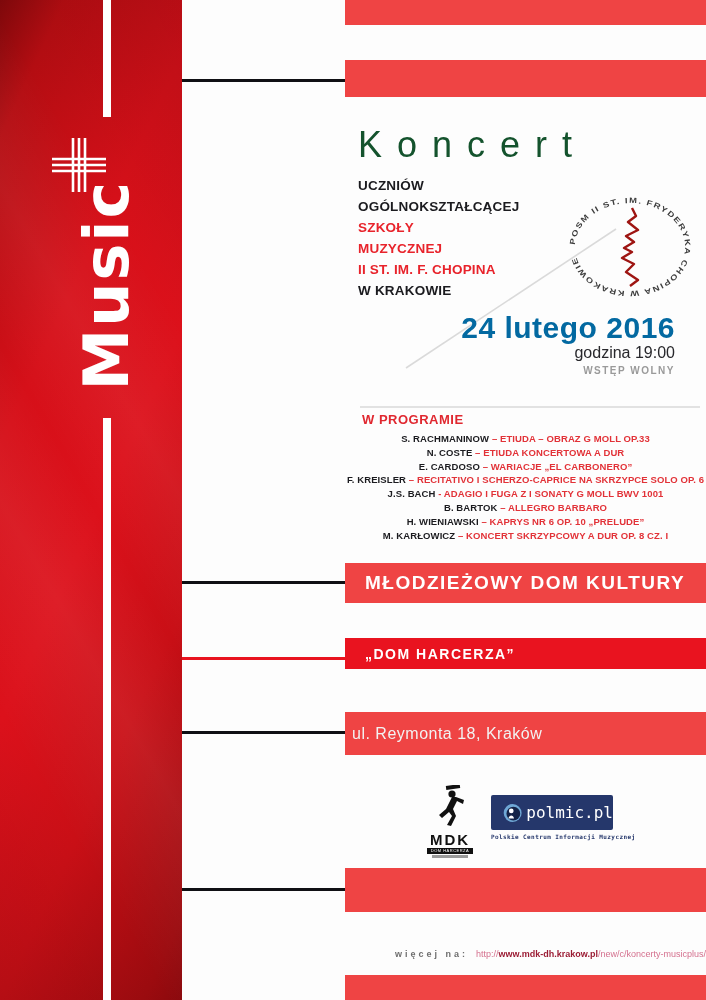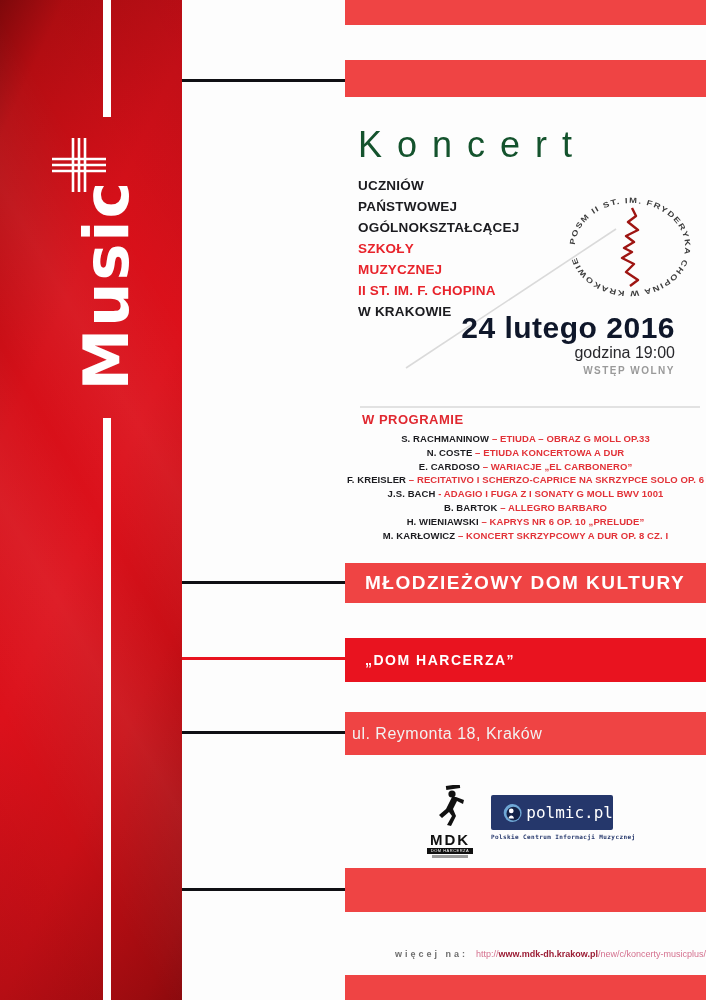--- a/index.html
+++ b/index.html
@@ -30,21 +30,21 @@
     transform:rotate(-90deg);
     color:#ffffff; font-size:62px; font-weight:bold; letter-spacing:2px;
     text-align:center; line-height:88px; font-family:"DejaVu Sans", sans-serif;
   }
 
   
   .bar { position:absolute; left:345px; width:361px; background:#ef4444; z-index:2; }
   .bar-top-1 { top:0; height:25px; }
   .bar-top-2 { top:60px; height:37px; }
   .bar-venue { top:563px; height:40px; display:flex; align-items:center; padding-left:20px; }
-  .bar-red   { top:638px; height:44px; background:#e9131f; display:flex; align-items:center; padding-left:20px; }
+  .bar-red   { top:638px; height:31px; background:#e9131f; display:flex; align-items:center; padding-left:20px; }
   .bar-addr  { top:712px; height:43px; display:flex; align-items:center; padding-left:7px; }
   .bar-empty { top:868px; height:44px; }
   .bar-bottom{ top:975px; height:25px; }
 
   .connector { position:absolute; left:182px; width:163px; height:3px; background:#101014; z-index:2; }
   .c1 { top:79px; }
   .c2 { top:581px; }
   .c3 { top:657px; background:#e9131f; }
   .c4 { top:731px; }
   .c5 { top:888px; }
@@ -63,21 +63,21 @@
   .school div.red { color:#e8232b; }
 
   
   .chopin-badge { position:absolute; left:560px; top:192px; width:140px; height:110px; z-index:1; }
 
   .diag-line { position:absolute; left:400px; top:224px; width:222px; height:150px; z-index:0; }
 
   
   .date-line {
     position:absolute; right:31px; top:311px;
-    font-size:30px; font-weight:bold; color:#0f172a; letter-spacing:0.5px;
+    font-size:30px; font-weight:bold; color:#0369a1; letter-spacing:0.5px;
   }
   .time-line {
     position:absolute; right:31px; top:344px;
     font-size:16px; font-weight:normal; color:#28282c;
   }
   .admission-line {
     position:absolute; right:31px; top:365px;
     font-size:10px; font-weight:bold; color:#9a9a9a; letter-spacing:1.5px;
   }
 
@@ -138,21 +138,20 @@
   <div class="music-logo">Music</div>
 
   <div class="bar bar-top-1"></div>
   <div class="bar bar-top-2"></div>
   <div class="connector c1"></div>
 
   <div class="title">Koncert</div>
 
   <div class="school">
     <div>UCZNIÓW</div>
-    <div>PAŃSTWOWEJ</div>
     <div>OGÓLNOKSZTAŁCĄCEJ</div>
     <div class="red">SZKOŁY</div>
     <div class="red">MUZYCZNEJ</div>
     <div class="red">II ST. IM. F. CHOPINA</div>
     <div>W KRAKOWIE</div>
   </div>
 
   <svg class="diag-line" viewBox="0 0 222 150">
     <line x1="216" y1="5" x2="6" y2="144" stroke="#dadada" stroke-width="1.6"></line>
   </svg>

